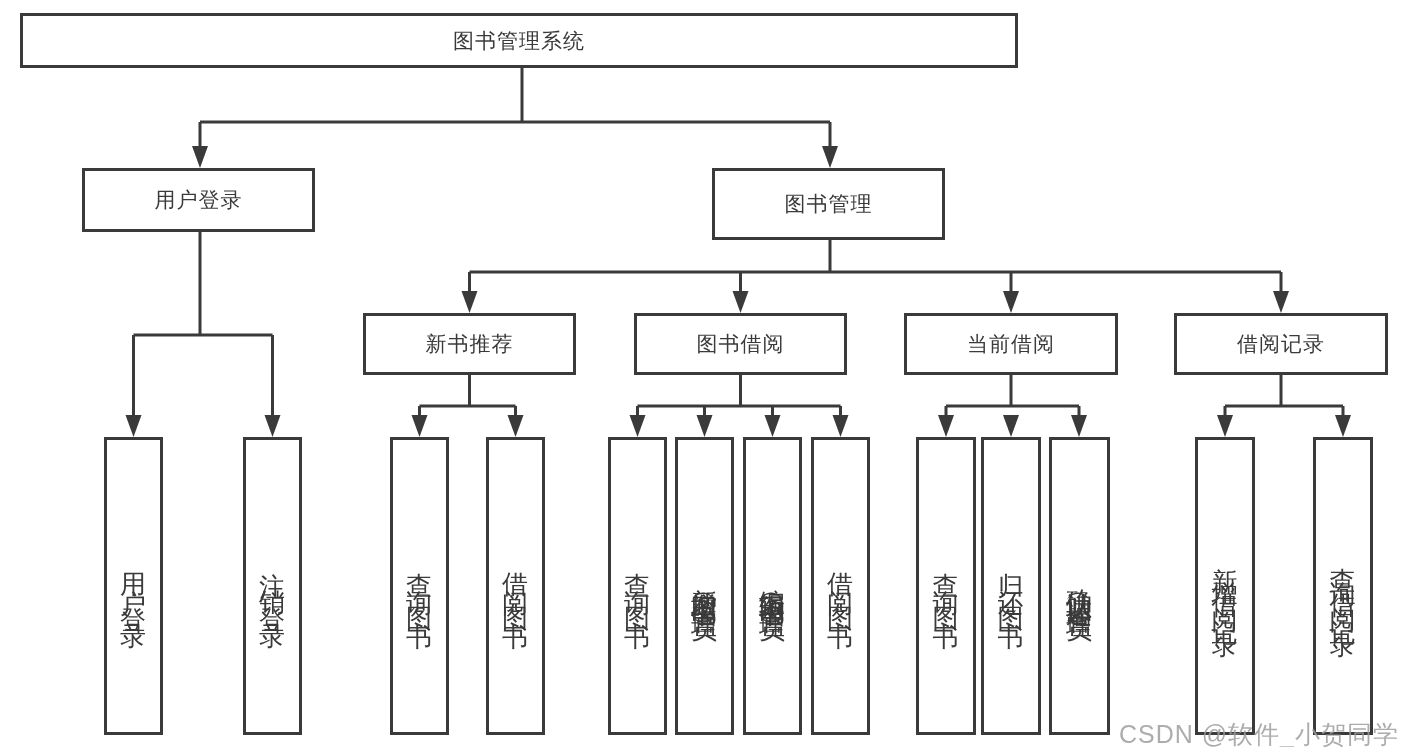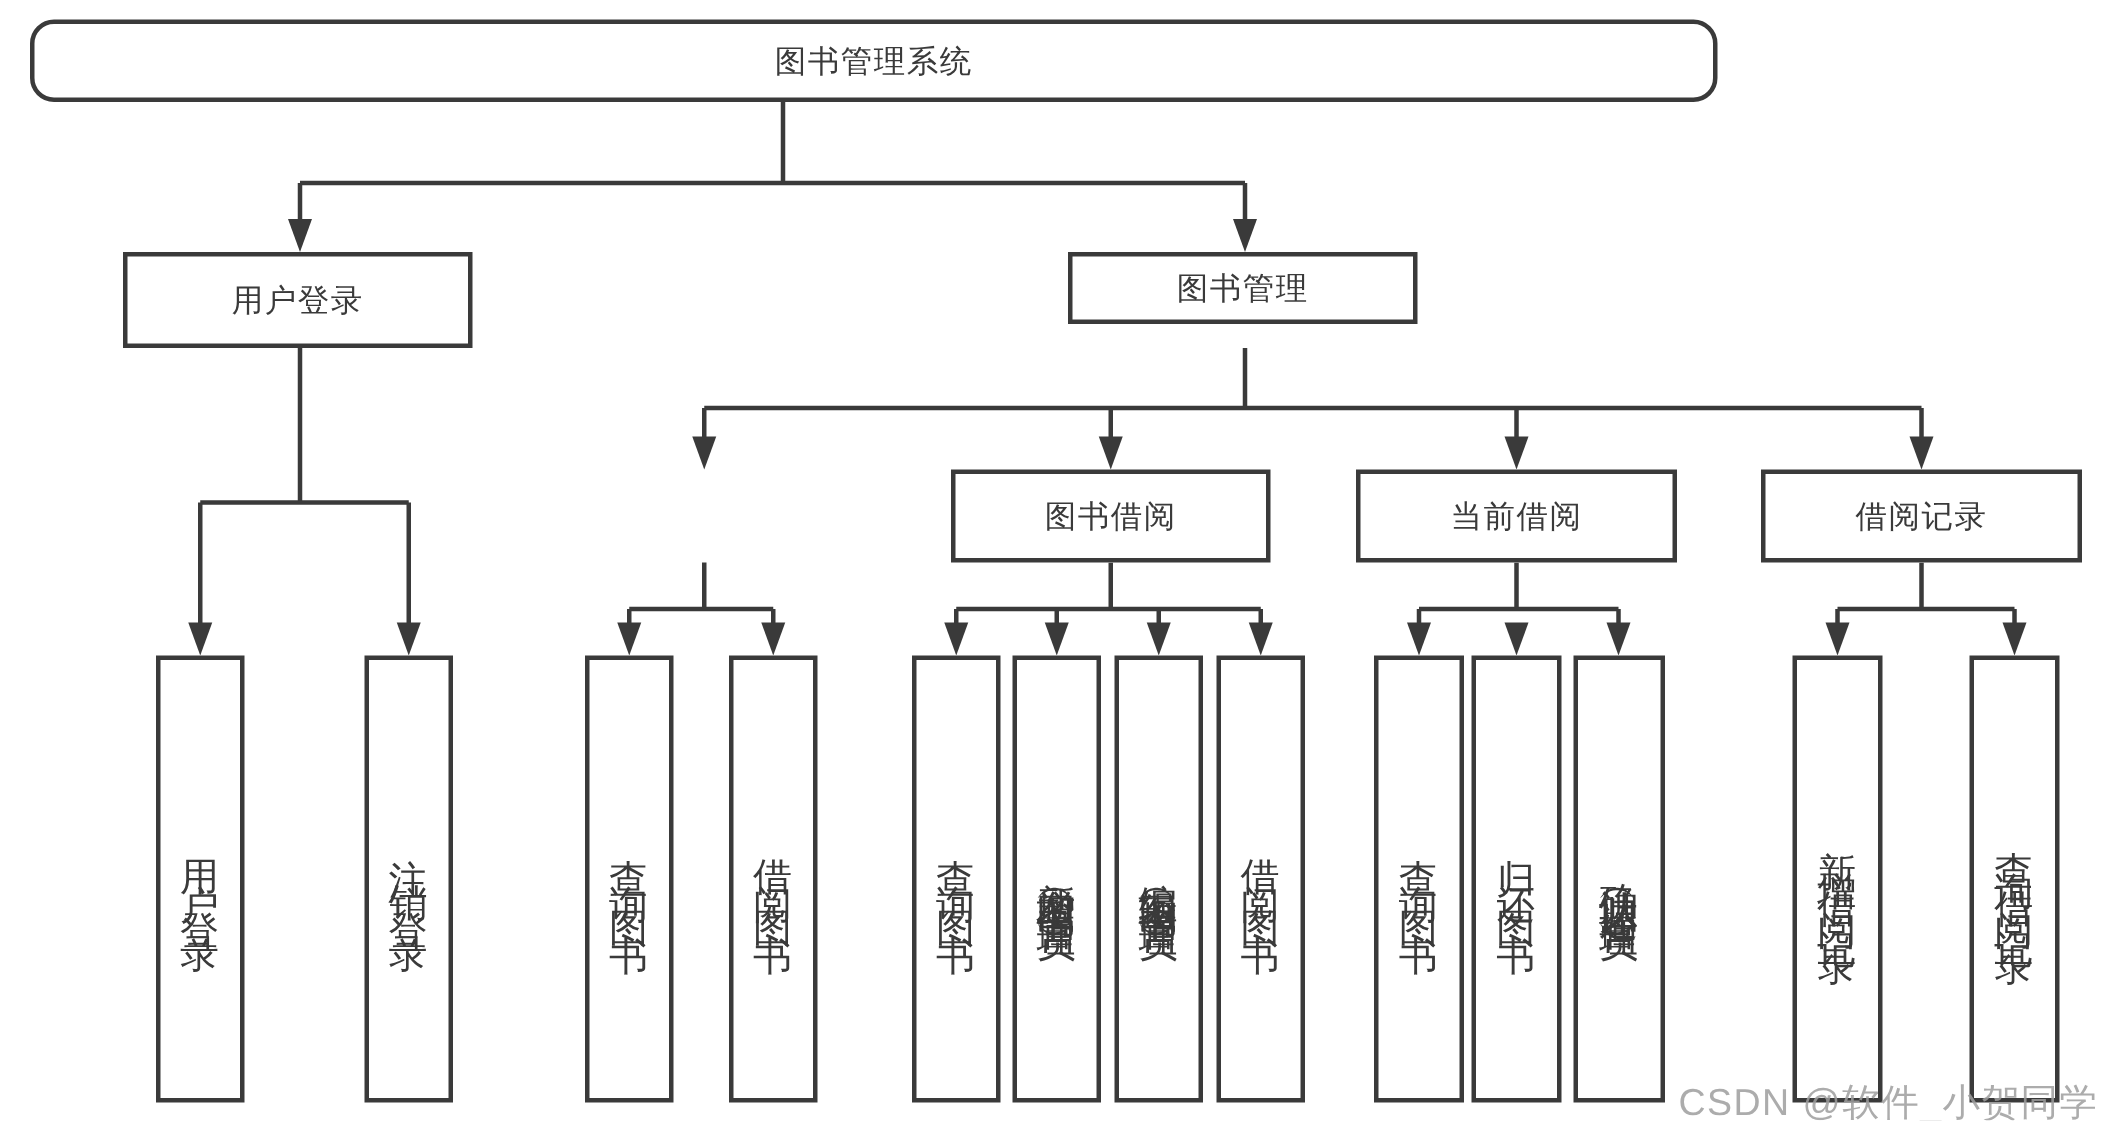--- a/index.html
+++ b/index.html
@@ -57,31 +57,34 @@
       <polygon points="772.5,437 764.5,415 780.5,415"></polygon>
       <polygon points="840.5,437 832.5,415 848.5,415"></polygon>
       <polygon points="946,437 938,415 954,415"></polygon>
       <polygon points="1011,437 1003,415 1019,415"></polygon>
       <polygon points="1079,437 1071,415 1087,415"></polygon>
       <polygon points="1225,437 1217,415 1233,415"></polygon>
       <polygon points="1343,437 1335,415 1351,415"></polygon>
     </g>
   </svg>
 
-  <div class="node" style="left:20px;top:13px;width:1125px;height:55px;border-radius:16px;">
+  <div class="node" style="left:20px;top:13px;width:998px;height:55px;">
     <span class="hlabel">图书管理系统</span>
   </div>
 
   <div class="node" style="left:82px;top:168px;width:233px;height:64px;">
     <span class="hlabel">用户登录</span>
   </div>
-  <div class="node" style="left:712px;top:168px;width:233px;height:48px;font-family:Liberation Serif, serif;">
+  <div class="node" style="left:712px;top:168px;width:233px;height:72px;font-family:Liberation Serif, serif;">
     <span class="hlabel">图书管理</span>
   </div>
 
+  <div class="node" style="left:363px;top:313px;width:213px;height:62px;">
+    <span class="hlabel">新书推荐</span>
+  </div>
   <div class="node" style="left:904px;top:313px;width:214px;height:62px;">
     <span class="hlabel">当前借阅</span>
   </div>
   <div class="node" style="left:634px;top:313px;width:213px;height:62px;">
     <span class="hlabel">图书借阅</span>
   </div>
   <div class="node" style="left:1174px;top:313px;width:214px;height:62px;">
     <span class="hlabel">借阅记录</span>
   </div>
 

